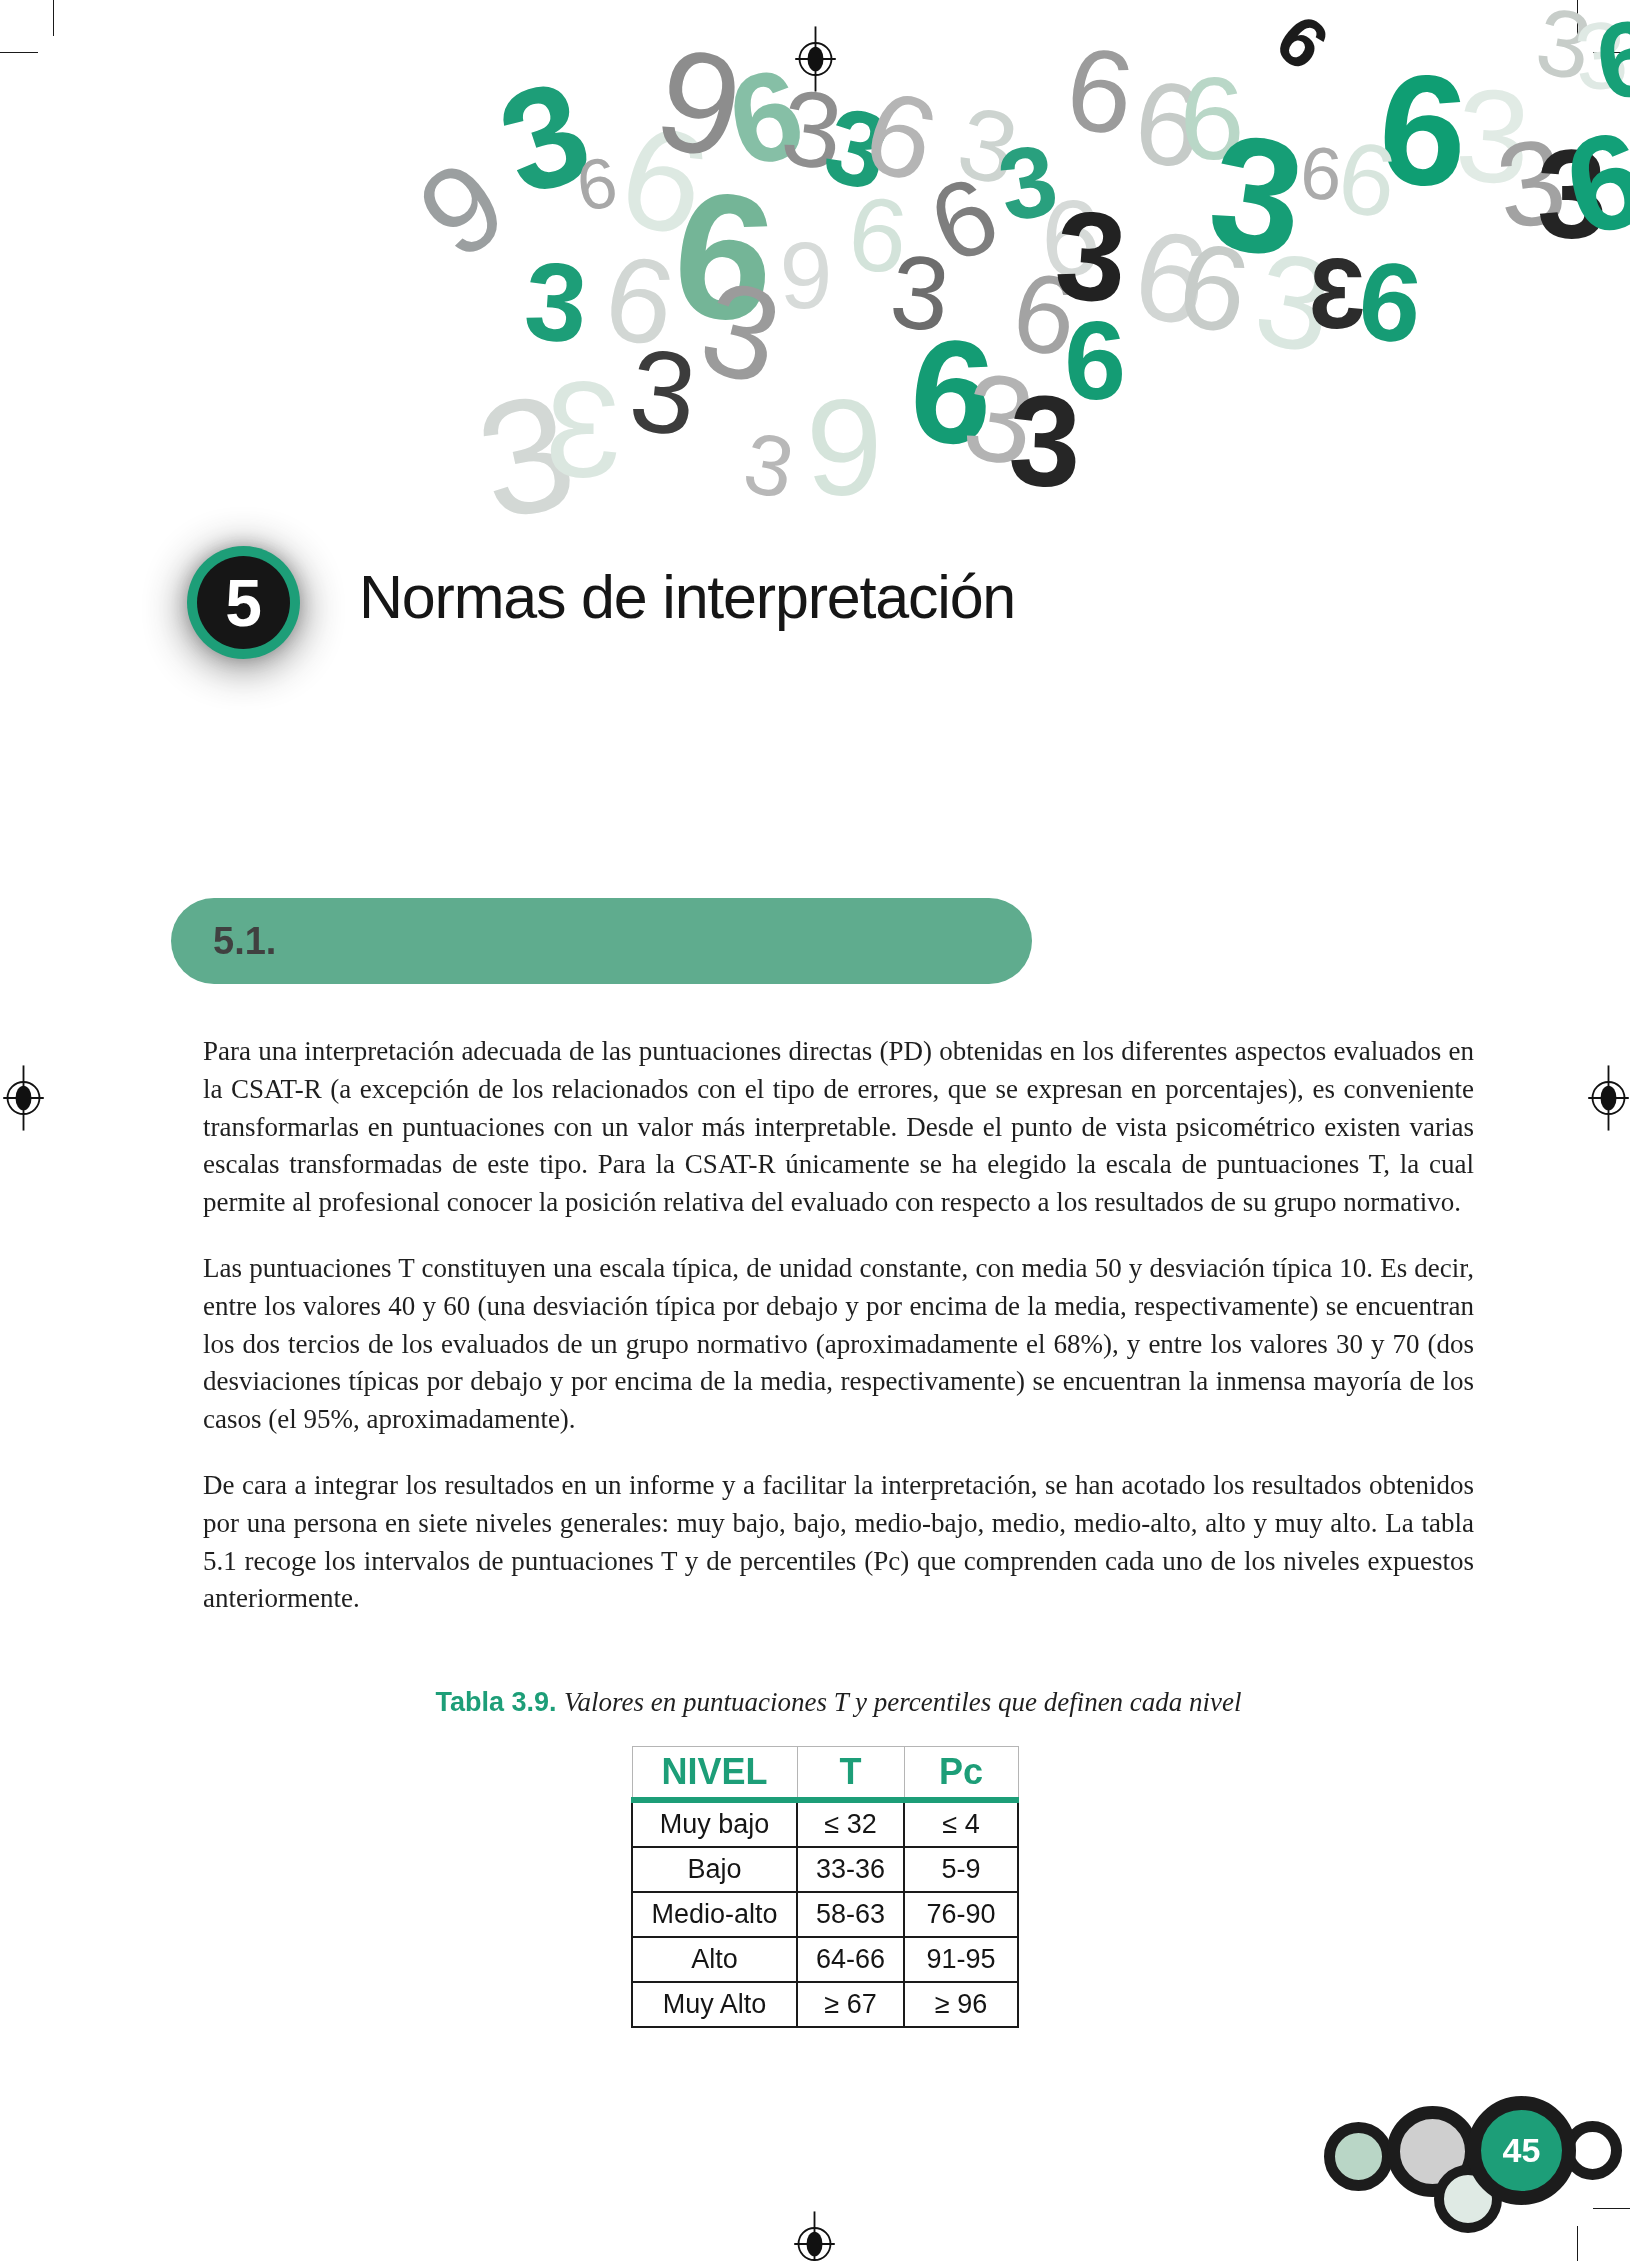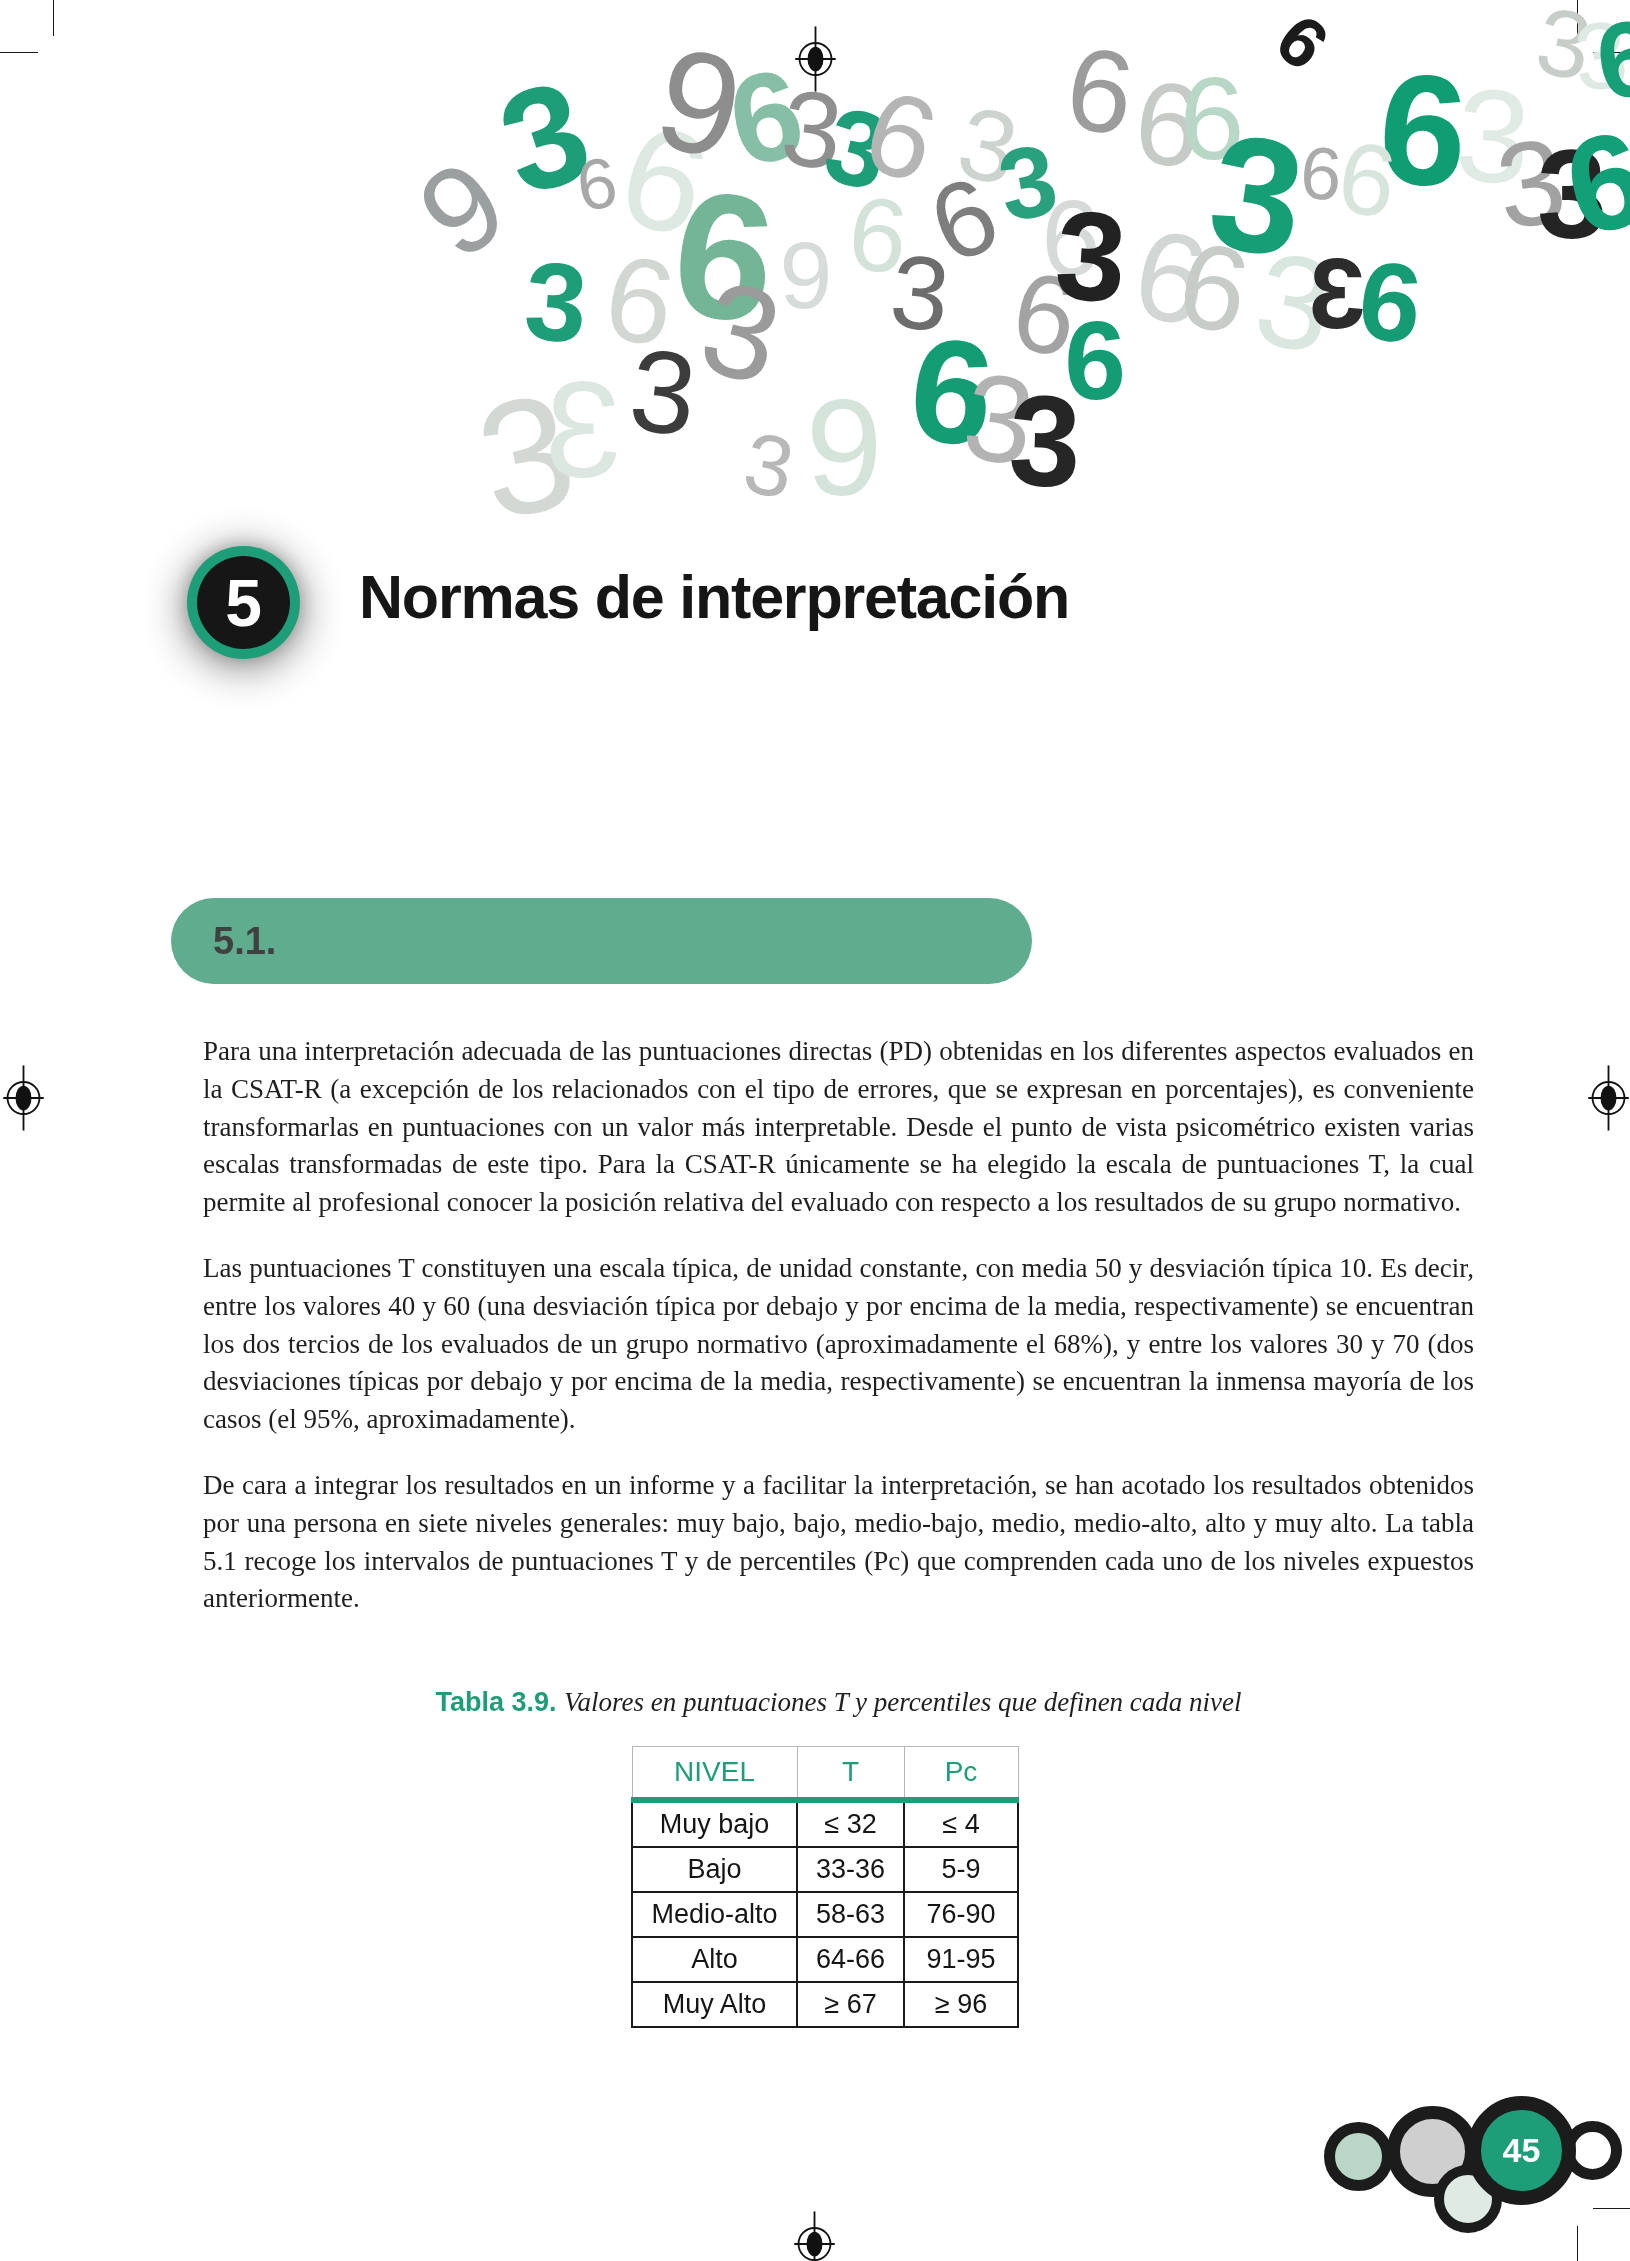--- a/index.html
+++ b/index.html
@@ -31,21 +31,21 @@
     background:var(--green-bright);
     box-shadow:0 6.1px 37px 6.1px rgba(40,40,40,.45), 0 0 15.3px rgba(40,40,40,.25);
     display:flex;align-items:center;justify-content:center;
   }
   .chapter-circle .inner{
     width:93px;height:93px;border-radius:50%;background:#161616;
     display:flex;align-items:center;justify-content:center;
   }
   .chapter-circle .num{color:#fff;font-weight:700;font-size:66px;line-height:1;}
   .chapter-title{
-    position:absolute;left:359px;top:562px;font-weight:700;font-size:61px;
+    position:absolute;left:359px;top:562px;font-weight:400;font-size:61px;
     letter-spacing:-1.2px;color:#161616;white-space:nowrap;
   }
   
   .section-band{
     position:absolute;left:171px;top:898px;width:861px;height:86px;border-radius:43px;
     background:var(--green-band);display:flex;align-items:center;padding-left:42px;
     box-sizing:border-box;z-index:2;
   }
   .section-num{font-weight:700;font-size:38px;color:#404040;}
   .section-title{font-weight:700;font-size:38px;color:#fff;margin-left:34px;white-space:nowrap;}
@@ -62,21 +62,21 @@
   }
   .caption .lbl{font-family:"Liberation Sans",sans-serif;font-weight:700;color:var(--green-bright);}
   .caption .txt{font-family:"Liberation Serif",serif;font-style:italic;color:var(--ink);}
   
   .leveltable{
     position:absolute;left:631px;top:1746px;z-index:2;border-collapse:collapse;
     font-family:"Liberation Sans",sans-serif;
   }
   .leveltable th{
     border:1.2px solid var(--tbl-gray);border-bottom:6.1px solid var(--green-bright);
-    height:48px;font-size:28px;font-weight:400;color:var(--green-bright);
+    height:48px;font-size:36px;font-weight:700;color:var(--green-bright);
     text-align:center;vertical-align:middle;background:#fff;
   }
   .leveltable td{
     border:2.5px solid var(--tbl-black);height:41px;font-size:27px;font-weight:400;
     color:#151515;text-align:center;vertical-align:middle;background:#fff;
   }
   .col-nivel{width:165px;} .col-t{width:107px;} .col-pc{width:114px;}
   
   .badge{position:absolute;left:0;top:0;z-index:3;}
   .bcirc{position:absolute;border-radius:50%;border-style:solid;border-color:var(--ring);box-sizing:content-box;}

